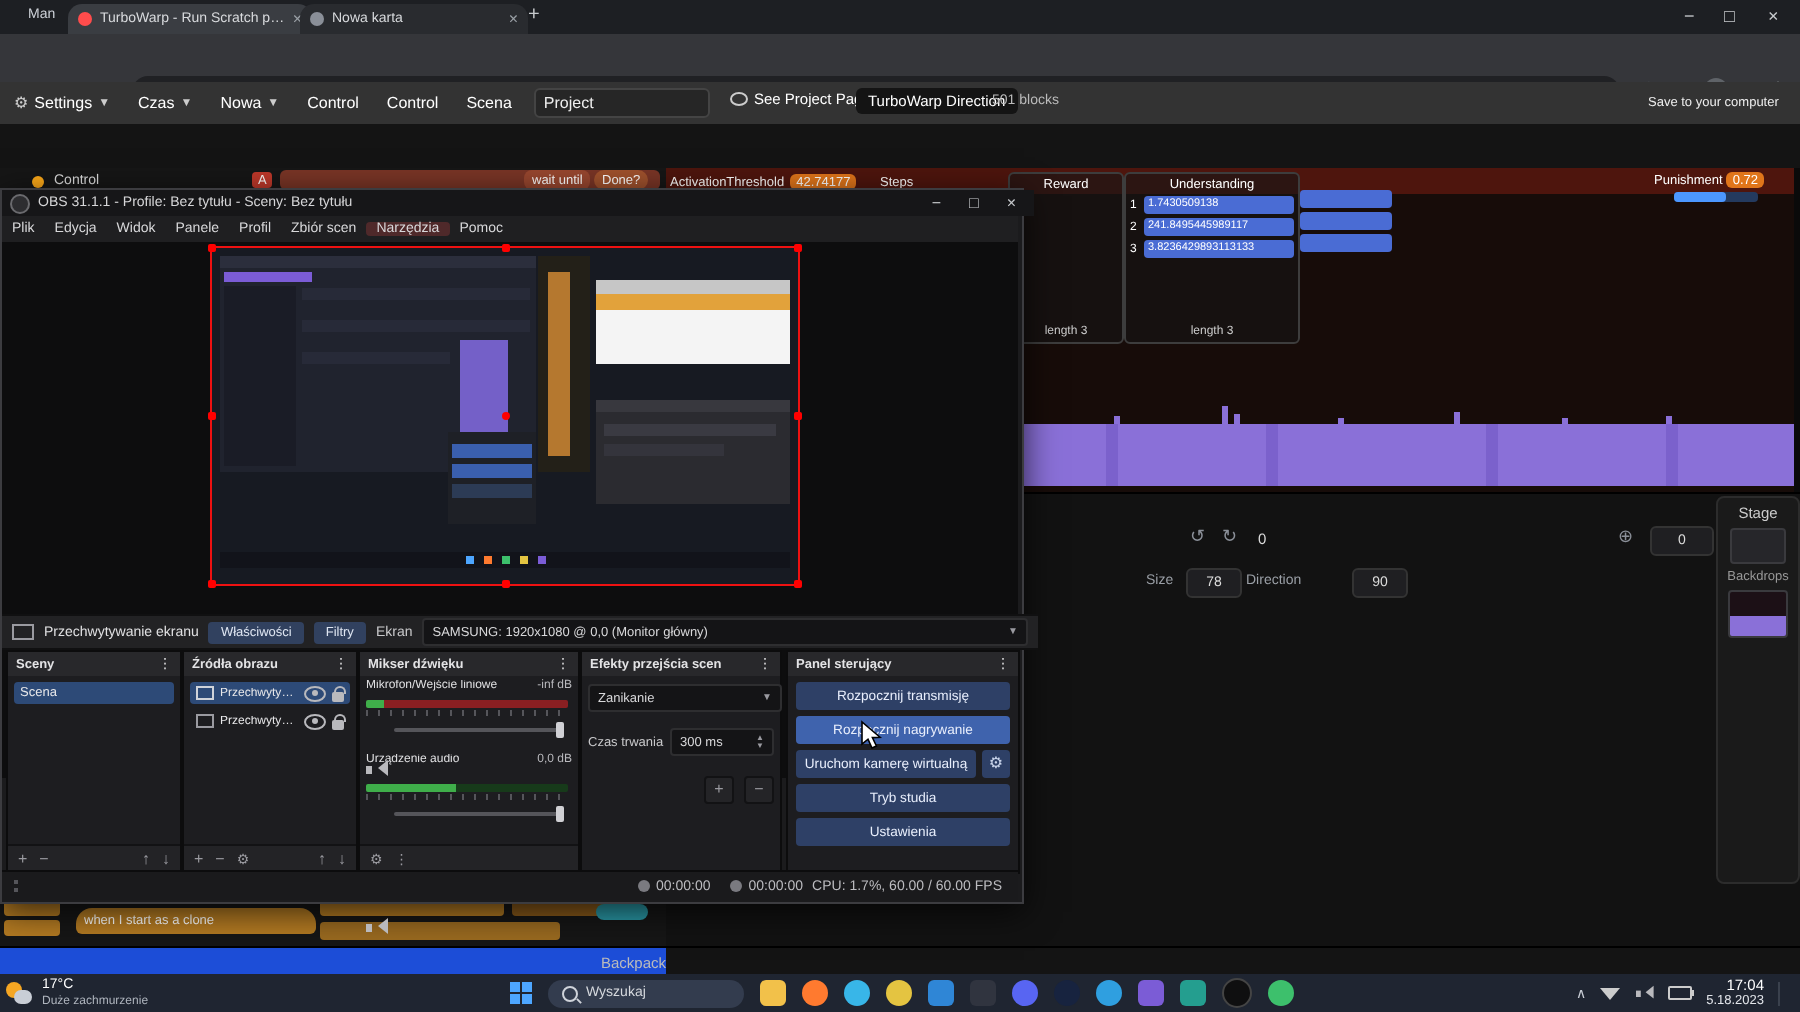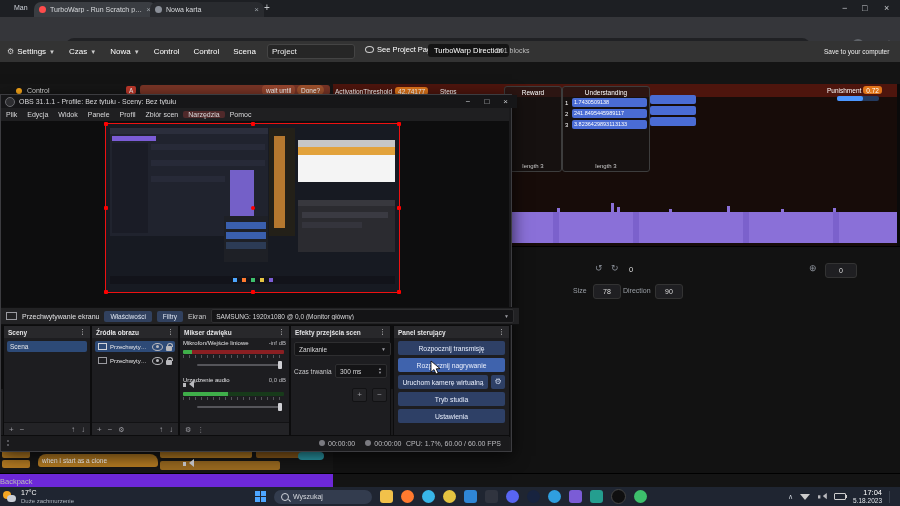--- a/index.html
+++ b/index.html
@@ -68,22 +68,22 @@
   .lfoot{position:absolute;bottom:2px;left:0;right:0;text-align:center;color:#ccc;font-size:6px}
 
   
   .spane{left:333px;top:246px;width:567px;height:227px;background:#121212;border-top:1px solid #000}
   .sinput{background:#1f1f22;border:1px solid #333;border-radius:3px;color:#ddd;font-size:7px;
     text-align:center;outline:none}
   .stagepanel{left:858px;top:248px;width:40px;height:192px;background:#1a1a1a;border:1px solid #2c2c2c;border-radius:4px}
   .thumb{background:#26262a;border:1px solid #3a3a3e;border-radius:2px}
 
   
-  .backpack{left:0;top:473px;width:333px;height:14px;background:#6d28d9;border-top:1px solid #000;
-    display:flex;align-items:center;justify-content:flex-start;color:#bbb;font-size:7.5px}
+  .backpack{left:0;top:473px;width:333px;height:14px;background:#1d4ed8;border-top:1px solid #000;
+    display:flex;align-items:center;justify-content:flex-end;color:#bbb;font-size:7.5px}
   .panebottom{left:333px;top:473px;width:567px;height:14px;background:#141414;border-top:1px solid #000}
 
   
   .obs{left:0;top:94px;width:510px;height:356px;background:#1b1b1d;border:1px solid #3c3c40;
     box-shadow:0 4px 16px rgba(0,0,0,.7)}
   .obstitle{left:0;top:0;width:508px;height:13px;background:#161618;display:flex;align-items:center;
     padding:0 4px;gap:4px;color:#d6d6d8;font-size:7px}
   .obsmenus{left:0;top:13px;width:508px;height:13px;background:#1f1f21;display:flex;align-items:center;color:#d8d8da}
   .obsmenus span{font-size:7px;padding:0 5px}
   .preview{left:0;top:26px;width:508px;height:268px;background:#0d0d0e}
@@ -336,23 +336,30 @@
 
   <div class="abs spane">
     <span class="abs" style="left:262px;top:16px;color:#8a8f98;font-size:9px">↺</span>
     <span class="abs" style="left:278px;top:16px;color:#8a8f98;font-size:9px">↻</span>
     <span class="abs t75" style="left:296px;top:18px;color:#ddd">0</span>
     <span class="abs" style="left:476px;top:16px;color:#8a8f98;font-size:9px">⊕</span>
     <input class="abs sinput" style="left: 492px; top: 16px; width: 26px; height: 11px;" value="0">
     <span class="abs t7" style="left:240px;top:40px;color:#9a9fa6">Size</span>
     <input class="abs sinput" style="left: 260px; top: 37px; width: 22px; height: 11px;" value="78">
     <span class="abs t7" style="left:290px;top:40px;color:#9a9fa6">Direction</span>
-    <input class="abs sinput" style="left: 322px; top: 37px; width: 22px; height: 11px;" value="90">
-  </div>
-
+    <input class="abs sinput" style="left: 343px; top: 37px; width: 22px; height: 11px;" value="90">
+  </div>
+
+  <div class="abs stagepanel">
+    <div style="text-align:center;color:#ccc;font-size:7.5px;padding-top:3px">Stage</div>
+    <div class="thumb" style="width:26px;height:16px;margin:3px auto 0"></div>
+    <div style="text-align:center;color:#999;font-size:6.5px;padding-top:3px">Backdrops</div>
+    <div class="thumb" style="width:28px;height:22px;margin:3px auto 0;
+         background:linear-gradient(#1c1016 55%,#8a70d8 55%)"></div>
+  </div>
 
   <div class="abs backpack">
     <span>Backpack</span>
   </div>
   <div class="abs panebottom"></div>
 
   <div class="abs obs">
     <div class="abs obstitle">
       <span style="width:8px;height:8px;border-radius:50%;background:#2d2d30;border:1px solid #6a6a6e"></span>
       <span class="ell" style="flex:1">OBS 31.1.1 - Profile: Bez tytułu - Sceny: Bez tytułu</span>

